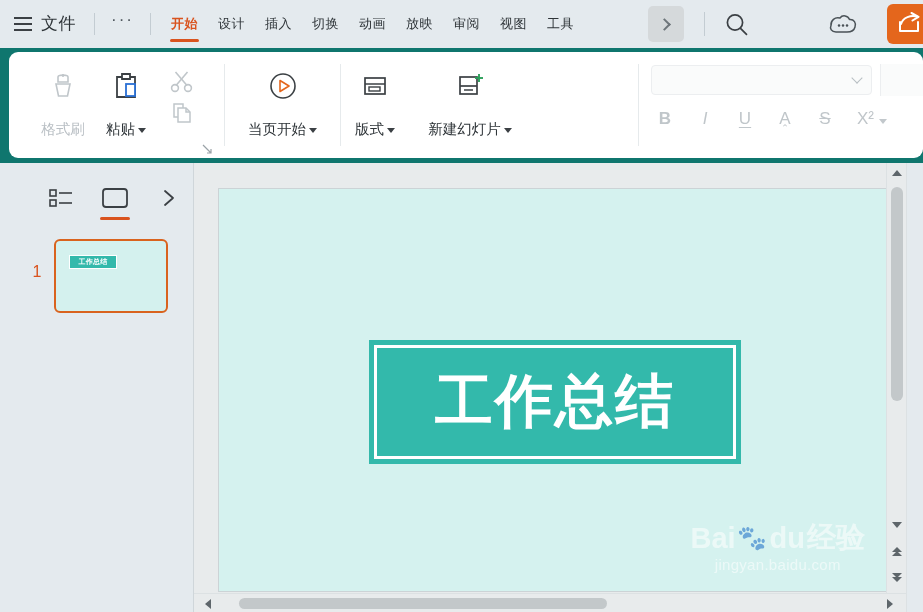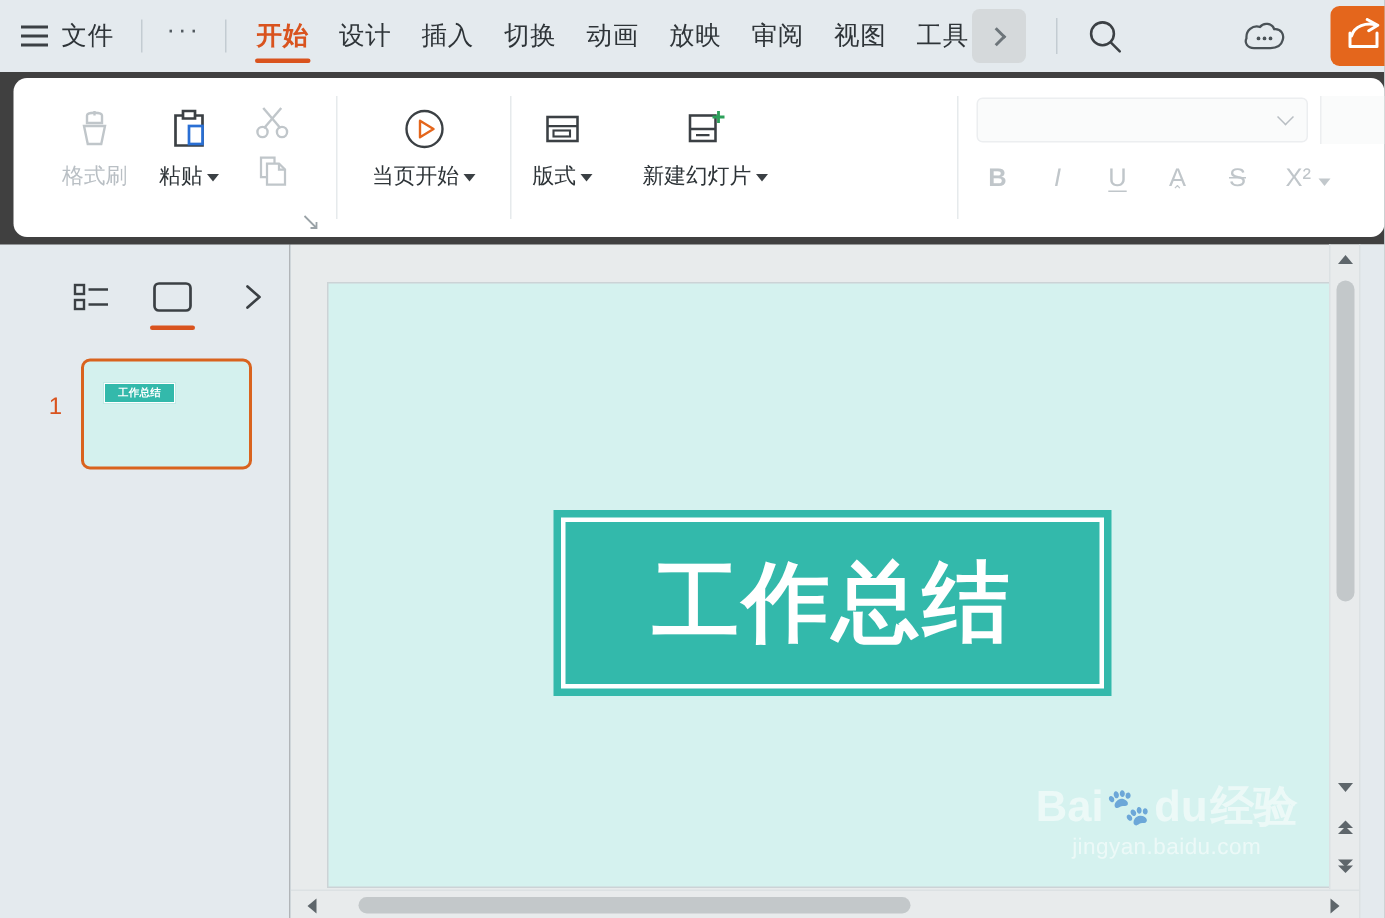--- a/index.html
+++ b/index.html
@@ -5,21 +5,21 @@
   * { box-sizing: border-box; margin: 0; padding: 0; }
   html, body {
     width: 923px; height: 612px;
     font-family: "Liberation Sans", "DejaVu Sans", sans-serif;
     overflow: hidden;
     background: #e8edf0;
   }
   #app {
     position: relative;
     width: 923px; height: 612px;
-    background: #404040;
+    background: #0f766e;
   }
 
   
   .topbar {
     position: absolute; left: 0; top: 0; width: 923px; height: 48px;
     background: #e4eaee;
     display: flex; align-items: center;
   }
   .hamburger {
     width: 18px; height: 14px; margin-left: 14px; margin-right: 7px;
@@ -31,21 +31,21 @@
     font-size: 17px; color: #2e3438; padding: 2px 8px 3px 2px; cursor: pointer;
     letter-spacing: .5px;
   }
   .vdiv { width: 1px; height: 22px; background: #c3ccd2; margin: 0 10px; }
   .dots-btn {
     font-size: 17px; color: #50585e; letter-spacing: 2px; cursor: pointer;
     padding: 0 6px 8px 6px; line-height: 10px;
   }
   .tabs { display: flex; align-items: center; height: 48px; }
   .tab {
-    position: relative; font-size: 17px; color: #2e3438;
+    position: relative; font-size: 13px; color: #2e3438;
     padding: 0 10px; height: 48px; line-height: 48px; cursor: pointer;
     letter-spacing: .5px; white-space: nowrap;
   }
   .tab.active { color: #d9531e; font-weight: bold; }
   .tab.active::after {
     content: ""; position: absolute; left: 9px; right: 9px; bottom: 6px;
     height: 3px; background: #d9531e; border-radius: 2px;
   }
   .tab-more {
     position: absolute; left: 648px; top: 6px; width: 36px; height: 36px;
@@ -79,21 +79,21 @@
     display: flex; align-items: stretch;
   }
   .rgroup { display: flex; align-items: flex-start; position: relative; }
   .rsep { width: 1px; background: #e6eaec; margin: 12px 0; align-self: stretch; }
   .ritem {
     display: flex; flex-direction: column; align-items: center; justify-content: flex-start;
     cursor: pointer; padding-top: 14px;
   }
   .ritem .ico { height: 40px; display: flex; align-items: center; justify-content: center; }
   .ritem .lbl {
-    font-size: 14.5px; color: #2e3438; margin-top: 2px; white-space: nowrap;
+    font-size: 14.5px; color: #2e3438; margin-top: 14px; white-space: nowrap;
     display: flex; align-items: center; gap: 3px;
   }
   .ritem.disabled .lbl { color: #b9bfc4; }
   .caret-d {
     width: 0; height: 0; border-left: 4px solid transparent; border-right: 4px solid transparent;
     border-top: 5px solid #3b4044; margin-top: 2px;
   }
   .caret-d.dim { border-top-color: #c2c8cc; }
 
   .rrow2 { display: flex; flex-direction: column; padding-top: 14px; }

